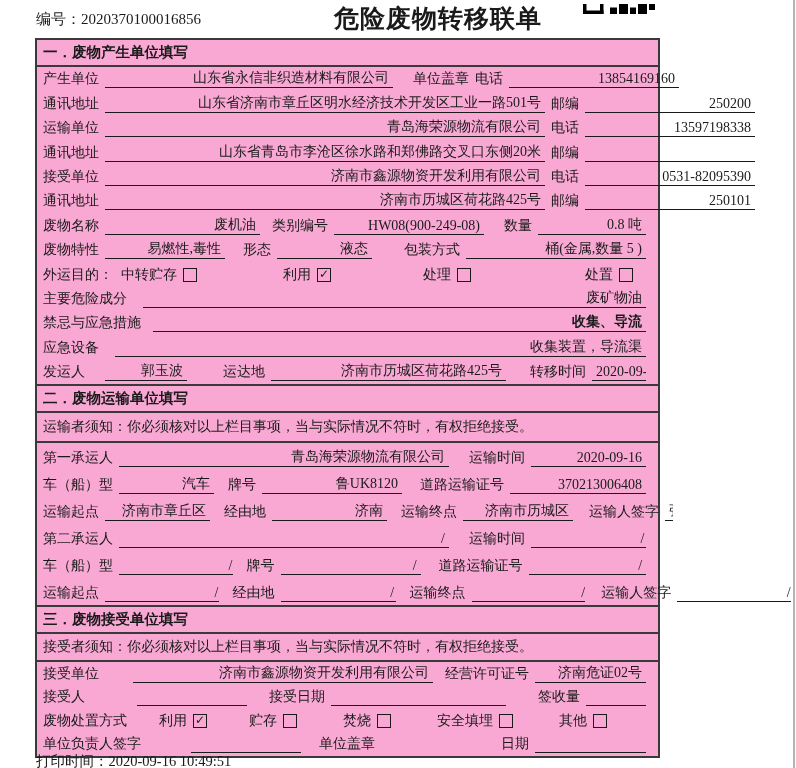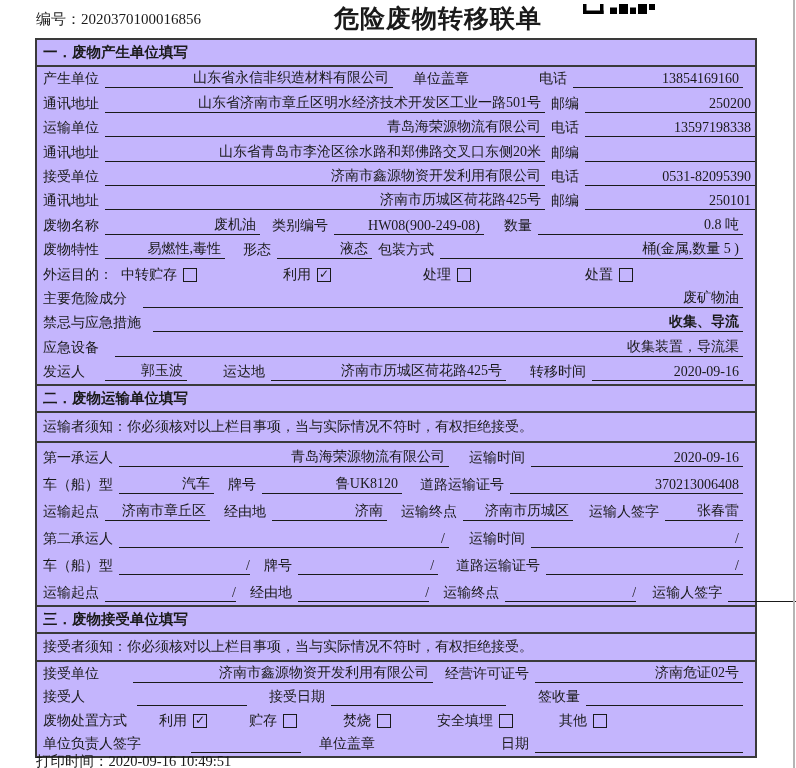--- a/index.html
+++ b/index.html
@@ -24,24 +24,24 @@
   }
   .title{
     position:absolute;left:80px;right:0;top:2px;
     text-align:center;
     font-size:25px;font-weight:900;
     font-family:"Liberation Sans","DejaVu Sans",sans-serif;
     letter-spacing:1px;
   }
   .qr{position:absolute;left:583px;top:0;width:72px;height:10px;}
   .form-table{
-    position:absolute;left:35px;top:38px;width:722px;
+    position:absolute;left:35px;top:38px;width:625px;
     border:2px solid #3a3a3a;
     box-sizing:border-box;
-    background:#c4b5fd;
+    background:#f9a8d4;
     display:flex;flex-direction:column;
     font-size:14px;
   }
   .sec{display:flex;flex-direction:column;}
   .sec2,.sec3{border-top:2px solid #3a3a3a;}
   .sec-h{
     height:25px;line-height:25px;
     padding-left:6px;
     font-weight:bold;
     font-family:"Liberation Sans","DejaVu Sans",sans-serif;
@@ -159,21 +159,21 @@
           <span class="lbl" style="margin-left: 6px;">类别编号</span>
           <span class="val" style="width: 150px; flex-shrink: 0;">HW08(900-249-08)</span>
           <span class="lbl" style="margin-left: 14px;">数量</span>
           <span class="val" style="flex: 1 1 auto;">0.8 吨</span>
         </div>
         <div class="row">
           <span class="lbl">废物特性</span>
           <span class="val" style="width: 120px; flex-shrink: 0;">易燃性,毒性</span>
           <span class="lbl" style="margin-left: 12px;">形态</span>
           <span class="val" style="width: 95px; flex-shrink: 0;">液态</span>
-          <span class="lbl" style="margin-left: 0;">包装方式</span>
+          <span class="lbl" style="margin-left: 26px;">包装方式</span>
           <span class="val" style="flex: 1 1 auto;">桶(金属,数量 5 )</span>
         </div>
         <div class="row">
           <span class="lbl">外运目的：</span>
           <span class="lbl" style="margin-left: 2px;">中转贮存</span>
           <span class="cb"></span>
           <span class="lbl" style="margin-left: 80px;">利用</span>
           <span class="cb on">✓</span>
           <span class="lbl" style="margin-left: 86px;">处理</span>
           <span class="cb"></span>

